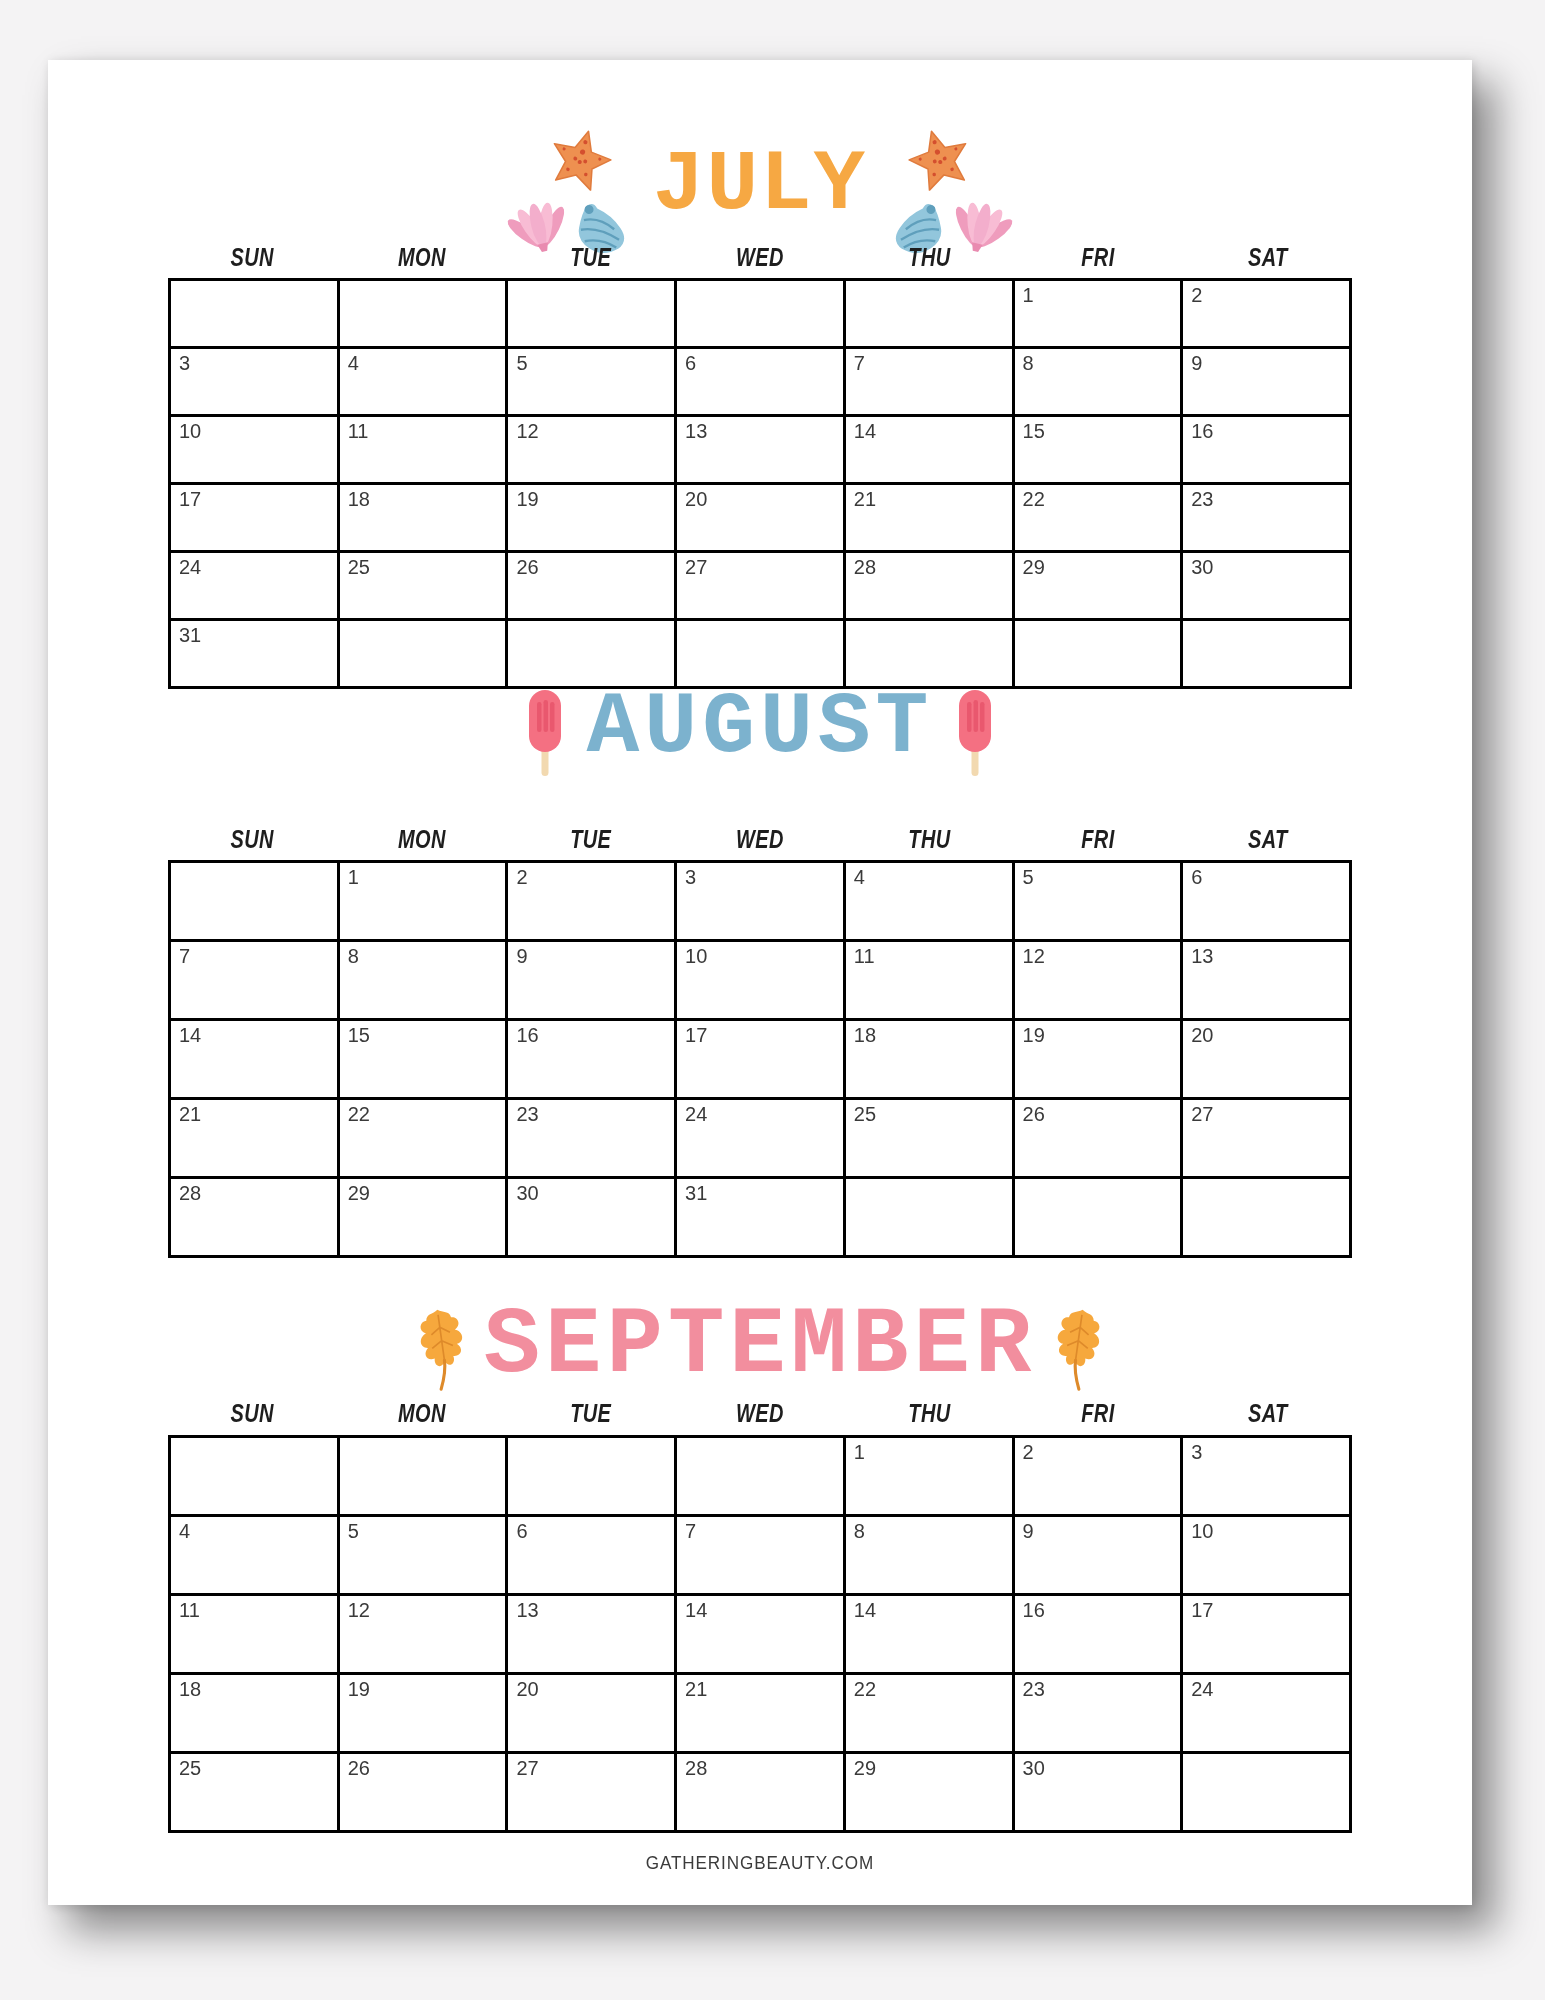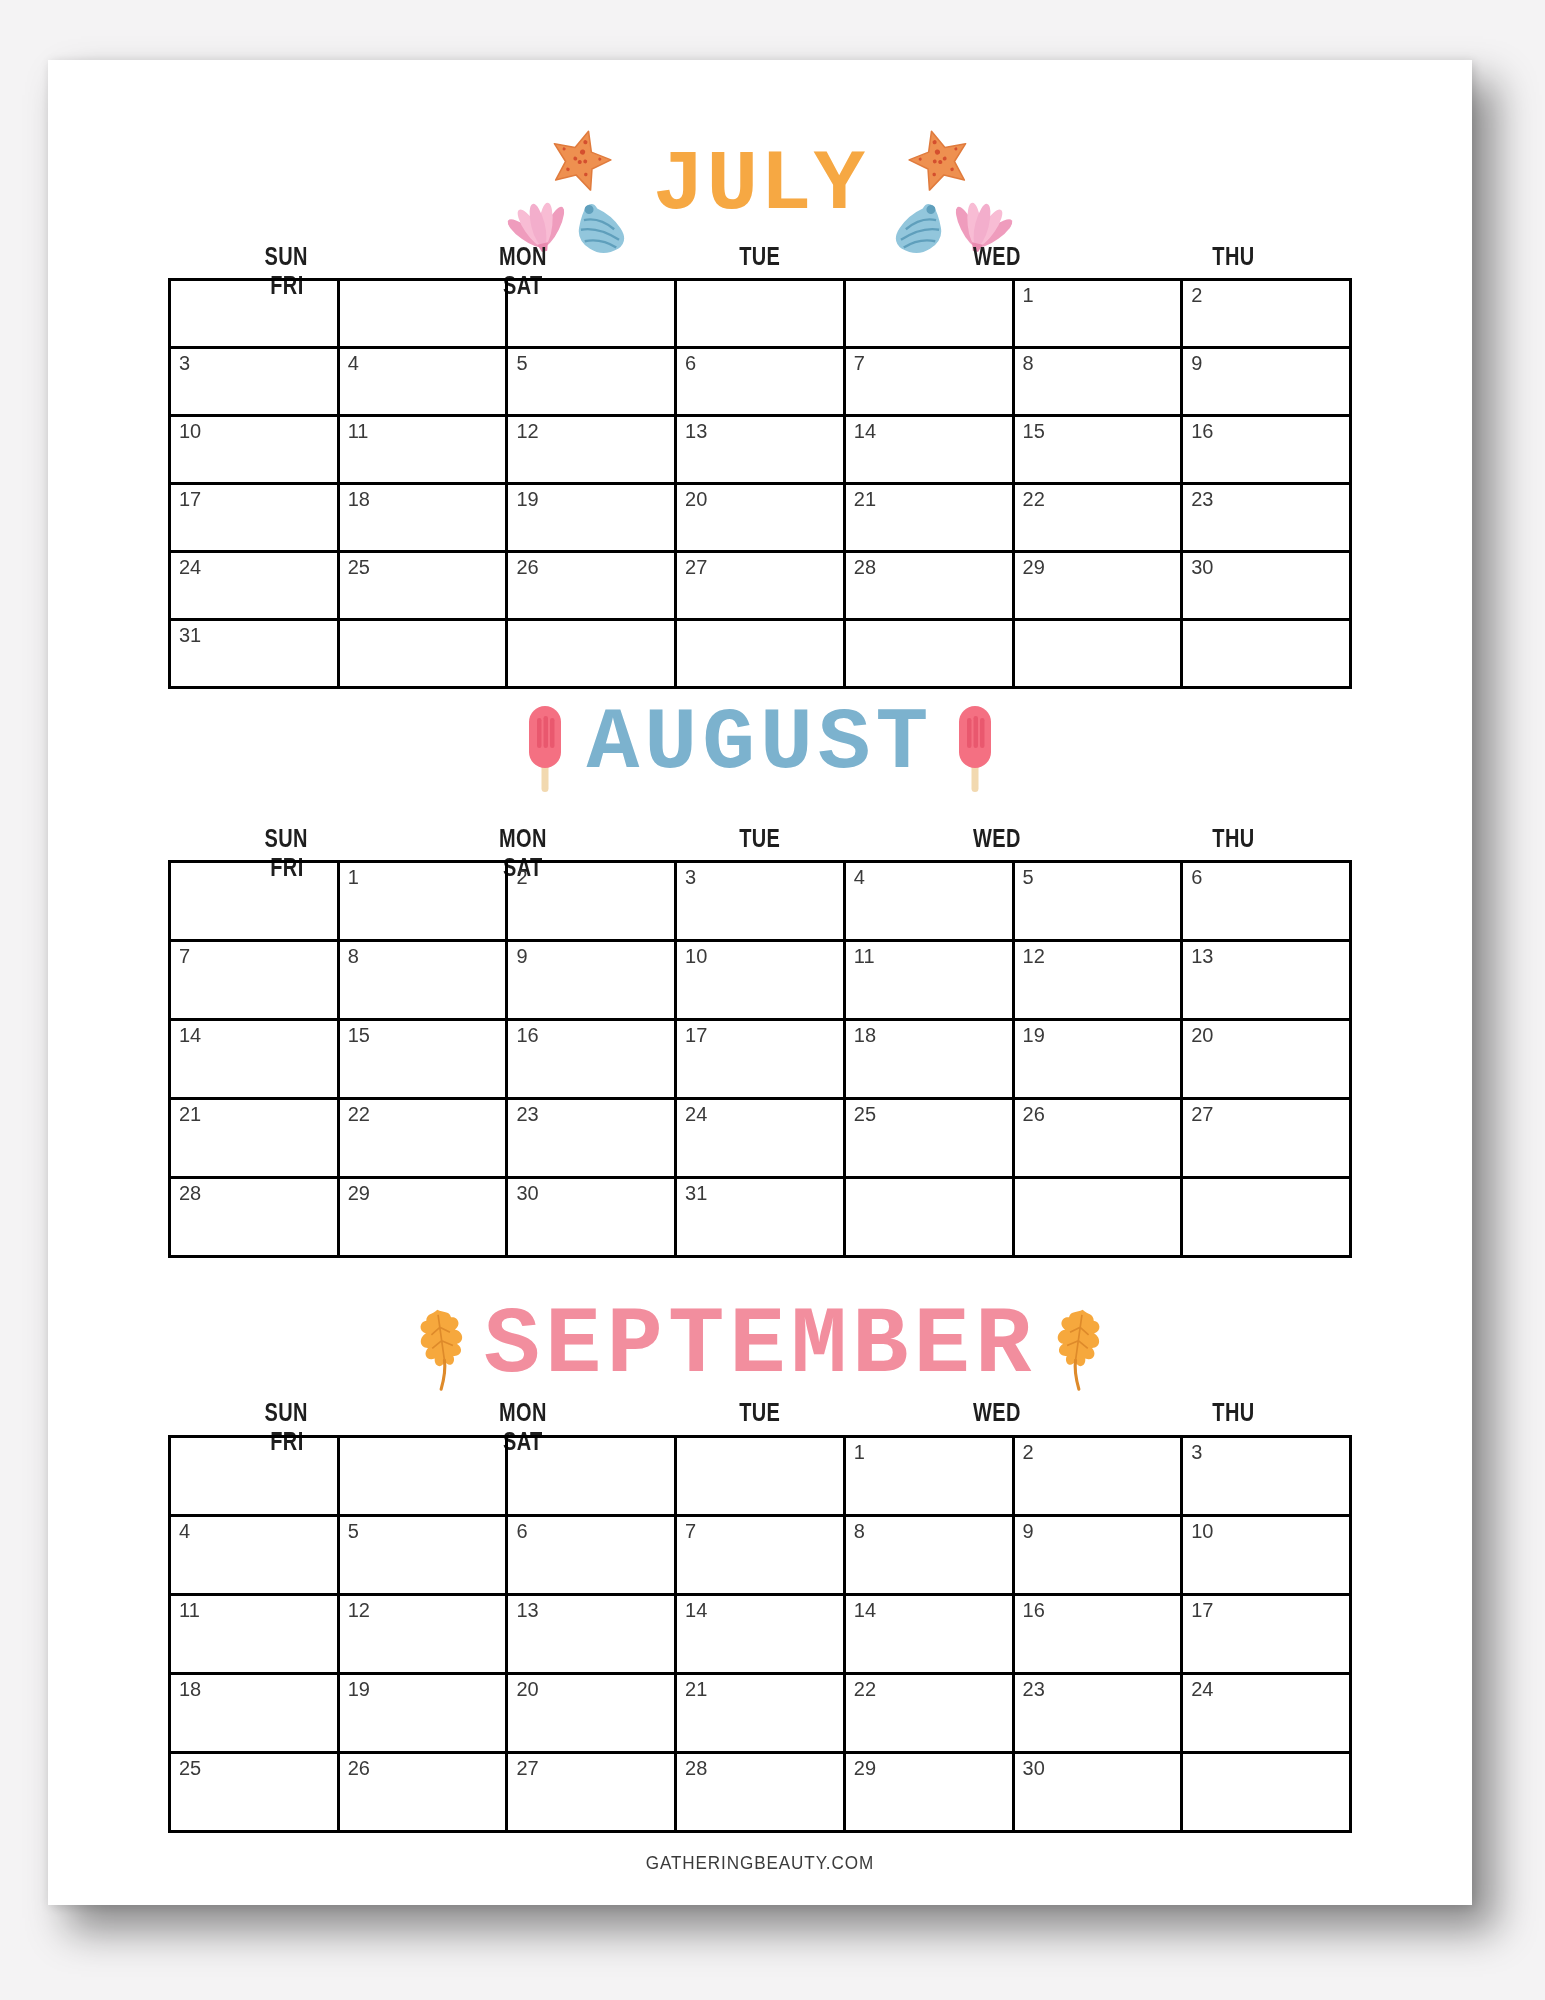--- a/index.html
+++ b/index.html
@@ -20,42 +20,42 @@
   .title-row{
     position:absolute;left:0;width:100%;
     display:flex;justify-content:center;align-items:center;
   }
   .month-title{
     margin:0;font-family:Liberation Mono, monospace;font-weight:700;line-height:1;
     white-space:nowrap;
   }
   .july .title-row{top:50px;height:150px;}
   .july .month-title{font-size:86px;letter-spacing:2px;color:#F6A843;margin:0 10px;}
-  .august .title-row{top:628px;height:112px;}
+  .august .title-row{top:612px;height:112px;}
   .august .month-title{font-size:88px;letter-spacing:5px;color:#7CB2CE;margin:0 22px;}
   .september .title-row{top:1230px;height:112px;}
   .september .month-title{font-size:94px;letter-spacing:5px;color:#F28E9E;margin:12px 16px;}
 
   .deco{position:relative;display:inline-block;transform:translateY(6px);}
   .deco-shells{width:132px;height:126px;}
   .deco-shells .starfish{position:absolute;left:36px;top:0;width:66px;height:66px;transform:rotate(16deg);}
   .deco-shells .scallop{position:absolute;left:-2px;bottom:0;width:58px;height:58px;transform:rotate(-14deg);}
   .deco-shells .conch{position:absolute;left:58px;bottom:-2px;width:66px;height:52px;transform:rotate(6deg);}
   .mirror{transform:translateY(6px) scaleX(-1);}
   .deco-pop{width:40px;height:92px;}
   .deco-leaf{width:50px;height:88px;}
   .deco-leaf.tilt-l{transform:translateY(4px) rotate(-8deg);}
   .deco-leaf.tilt-r{transform:translateY(4px) scaleX(-1) rotate(-8deg);}
   .deco svg{width:100%;height:100%;display:block;}
 
   
   .dow{
     position:absolute;left:120px;width:1184px;height:30px;
-    display:grid;grid-template-columns:repeat(5,1fr);
-    align-items:end;text-align:center;
+    display:grid;grid-template-columns:repeat(7,1fr);
+    align-items:end;text-align:center;font-style:italic;
   }
   .dow span{
     display:inline-block;justify-self:center;
     font-size:25px;font-weight:700;color:#1e1e1e;
     letter-spacing:.5px;transform:scaleX(.8);
   }
   .july .dow{top:182px;}
   .august .dow{top:764px;}
   .september .dow{top:1338px;}
 

